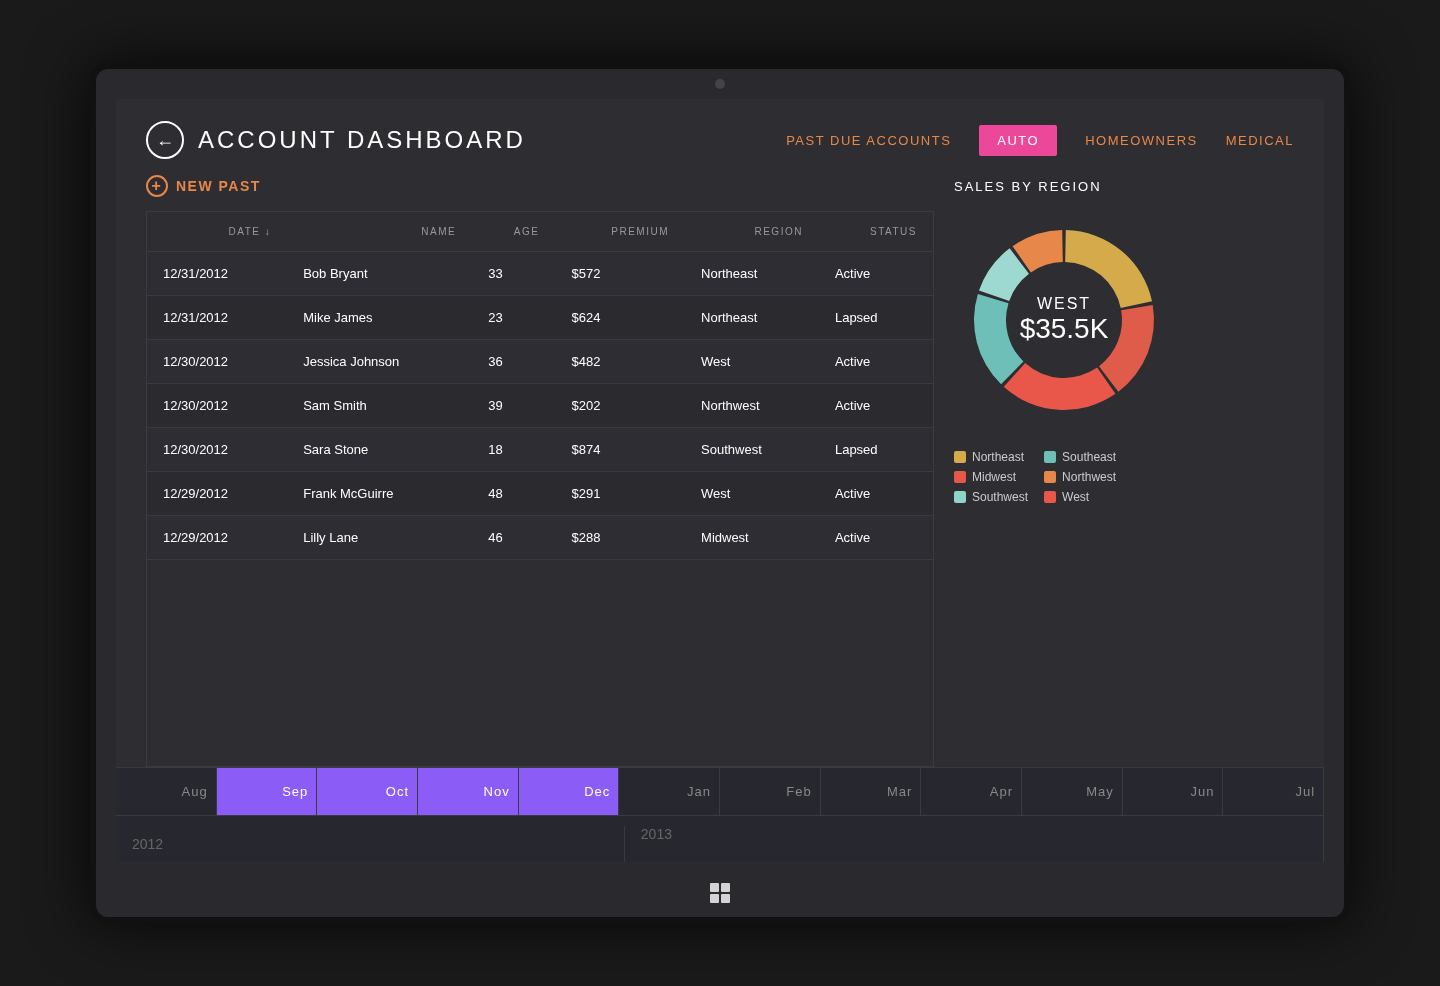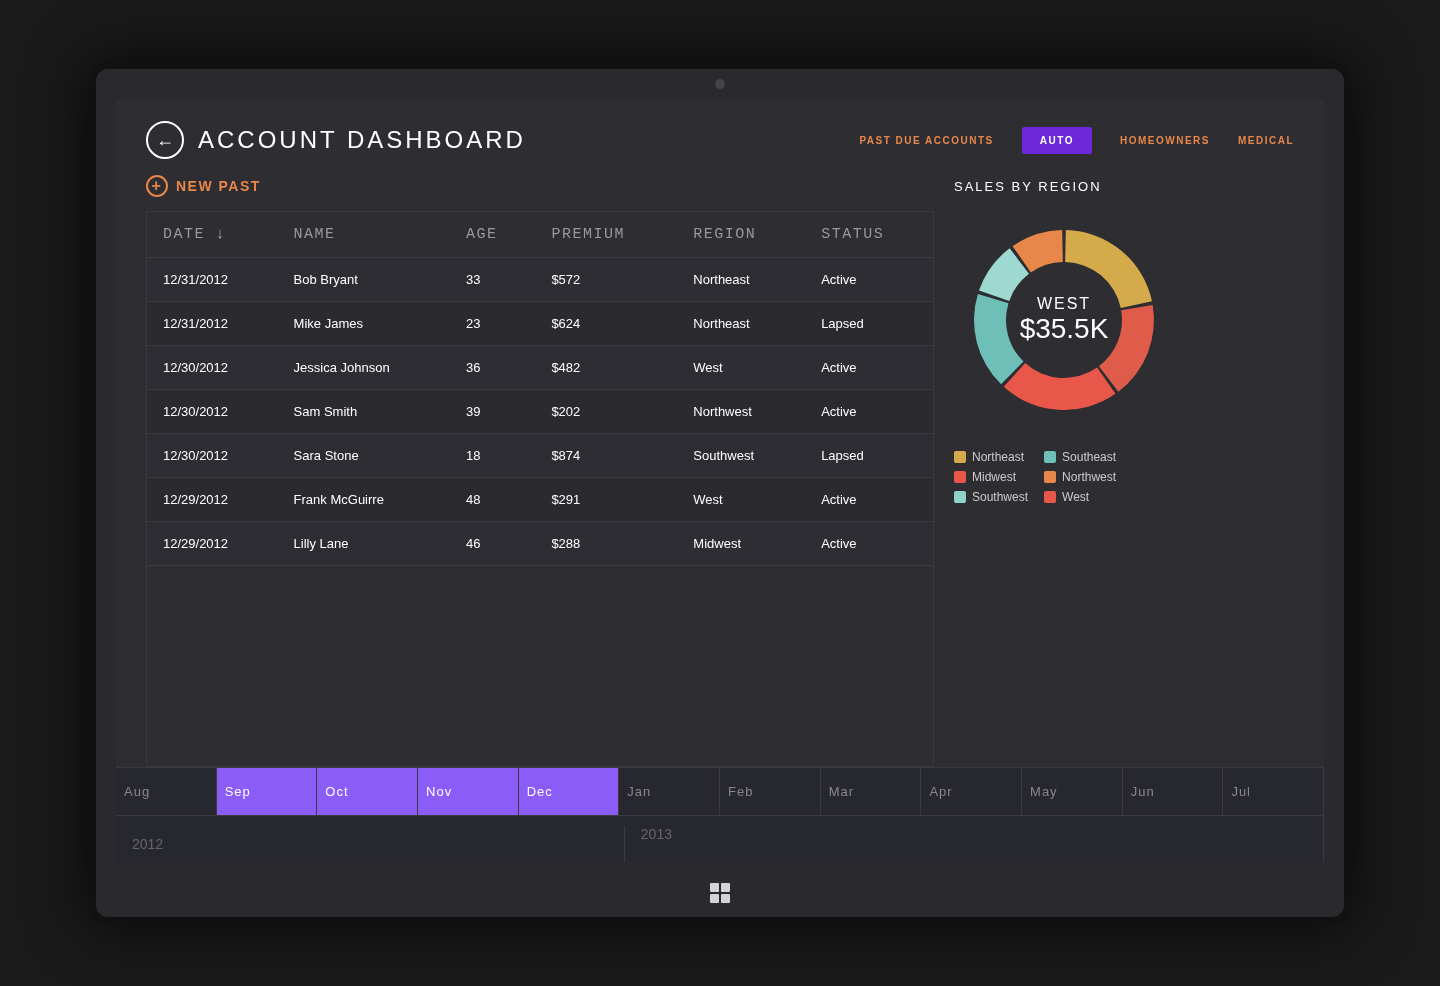--- a/index.html
+++ b/index.html
@@ -73,28 +73,28 @@
       font-weight: 300;
       letter-spacing: 3px;
     }
     .header-nav {
       display: flex;
       align-items: center;
       gap: 28px;
     }
     .nav-item {
       color: #e8874a;
-      font-size: 10px;
-      font-weight: 700;
+      font-size: 13px;
+      font-weight: 400;
       letter-spacing: 1.5px;
       cursor: pointer;
       text-transform: uppercase;
     }
     .nav-item.active {
-      background: #6d28d9;
+      background: #ec4899;
       color: #fff;
       padding: 8px 18px;
       border-radius: 2px;
     }
     
     .main-content {
       display: flex;
       flex: 1;
       padding: 0 30px;
       gap: 20px;
@@ -137,28 +137,27 @@
     }
     table {
       width: 100%;
       border-collapse: collapse;
     }
     thead tr {
       background: #2d2d32;
     }
     thead th {
       color: #999;
-      font-size: 15px;
+      font-size: 10px;
       font-weight: 500;
       letter-spacing: 1.5px;
       padding: 14px 16px;
-      text-align: left;
+      text-align: right;
       text-transform: uppercase;
       border-bottom: 1px solid #3a3a40;
-      font-family: Liberation Mono, monospace;
     }
     thead th.sortable::after {
       content: ' ↓';
       color: #aaa;
     }
     tbody tr {
       border-bottom: 1px solid #3a3a40;
     }
     tbody tr:nth-child(even) {
       background: #2a2a2f;
@@ -231,21 +230,21 @@
     
     .timeline {
       flex-shrink: 0;
       display: flex;
       border-top: 1px solid #3a3a40;
       background: #272730;
     }
     .month-item {
       flex: 1;
       padding: 16px 8px;
-      text-align: left;
+      text-align: right;
       color: #888;
       font-size: 13px;
       letter-spacing: 1px;
       cursor: pointer;
       border-right: 1px solid #3a3a40;
     }
     .month-item.active {
       background: #8b5cf6;
       color: #fff;
     }

